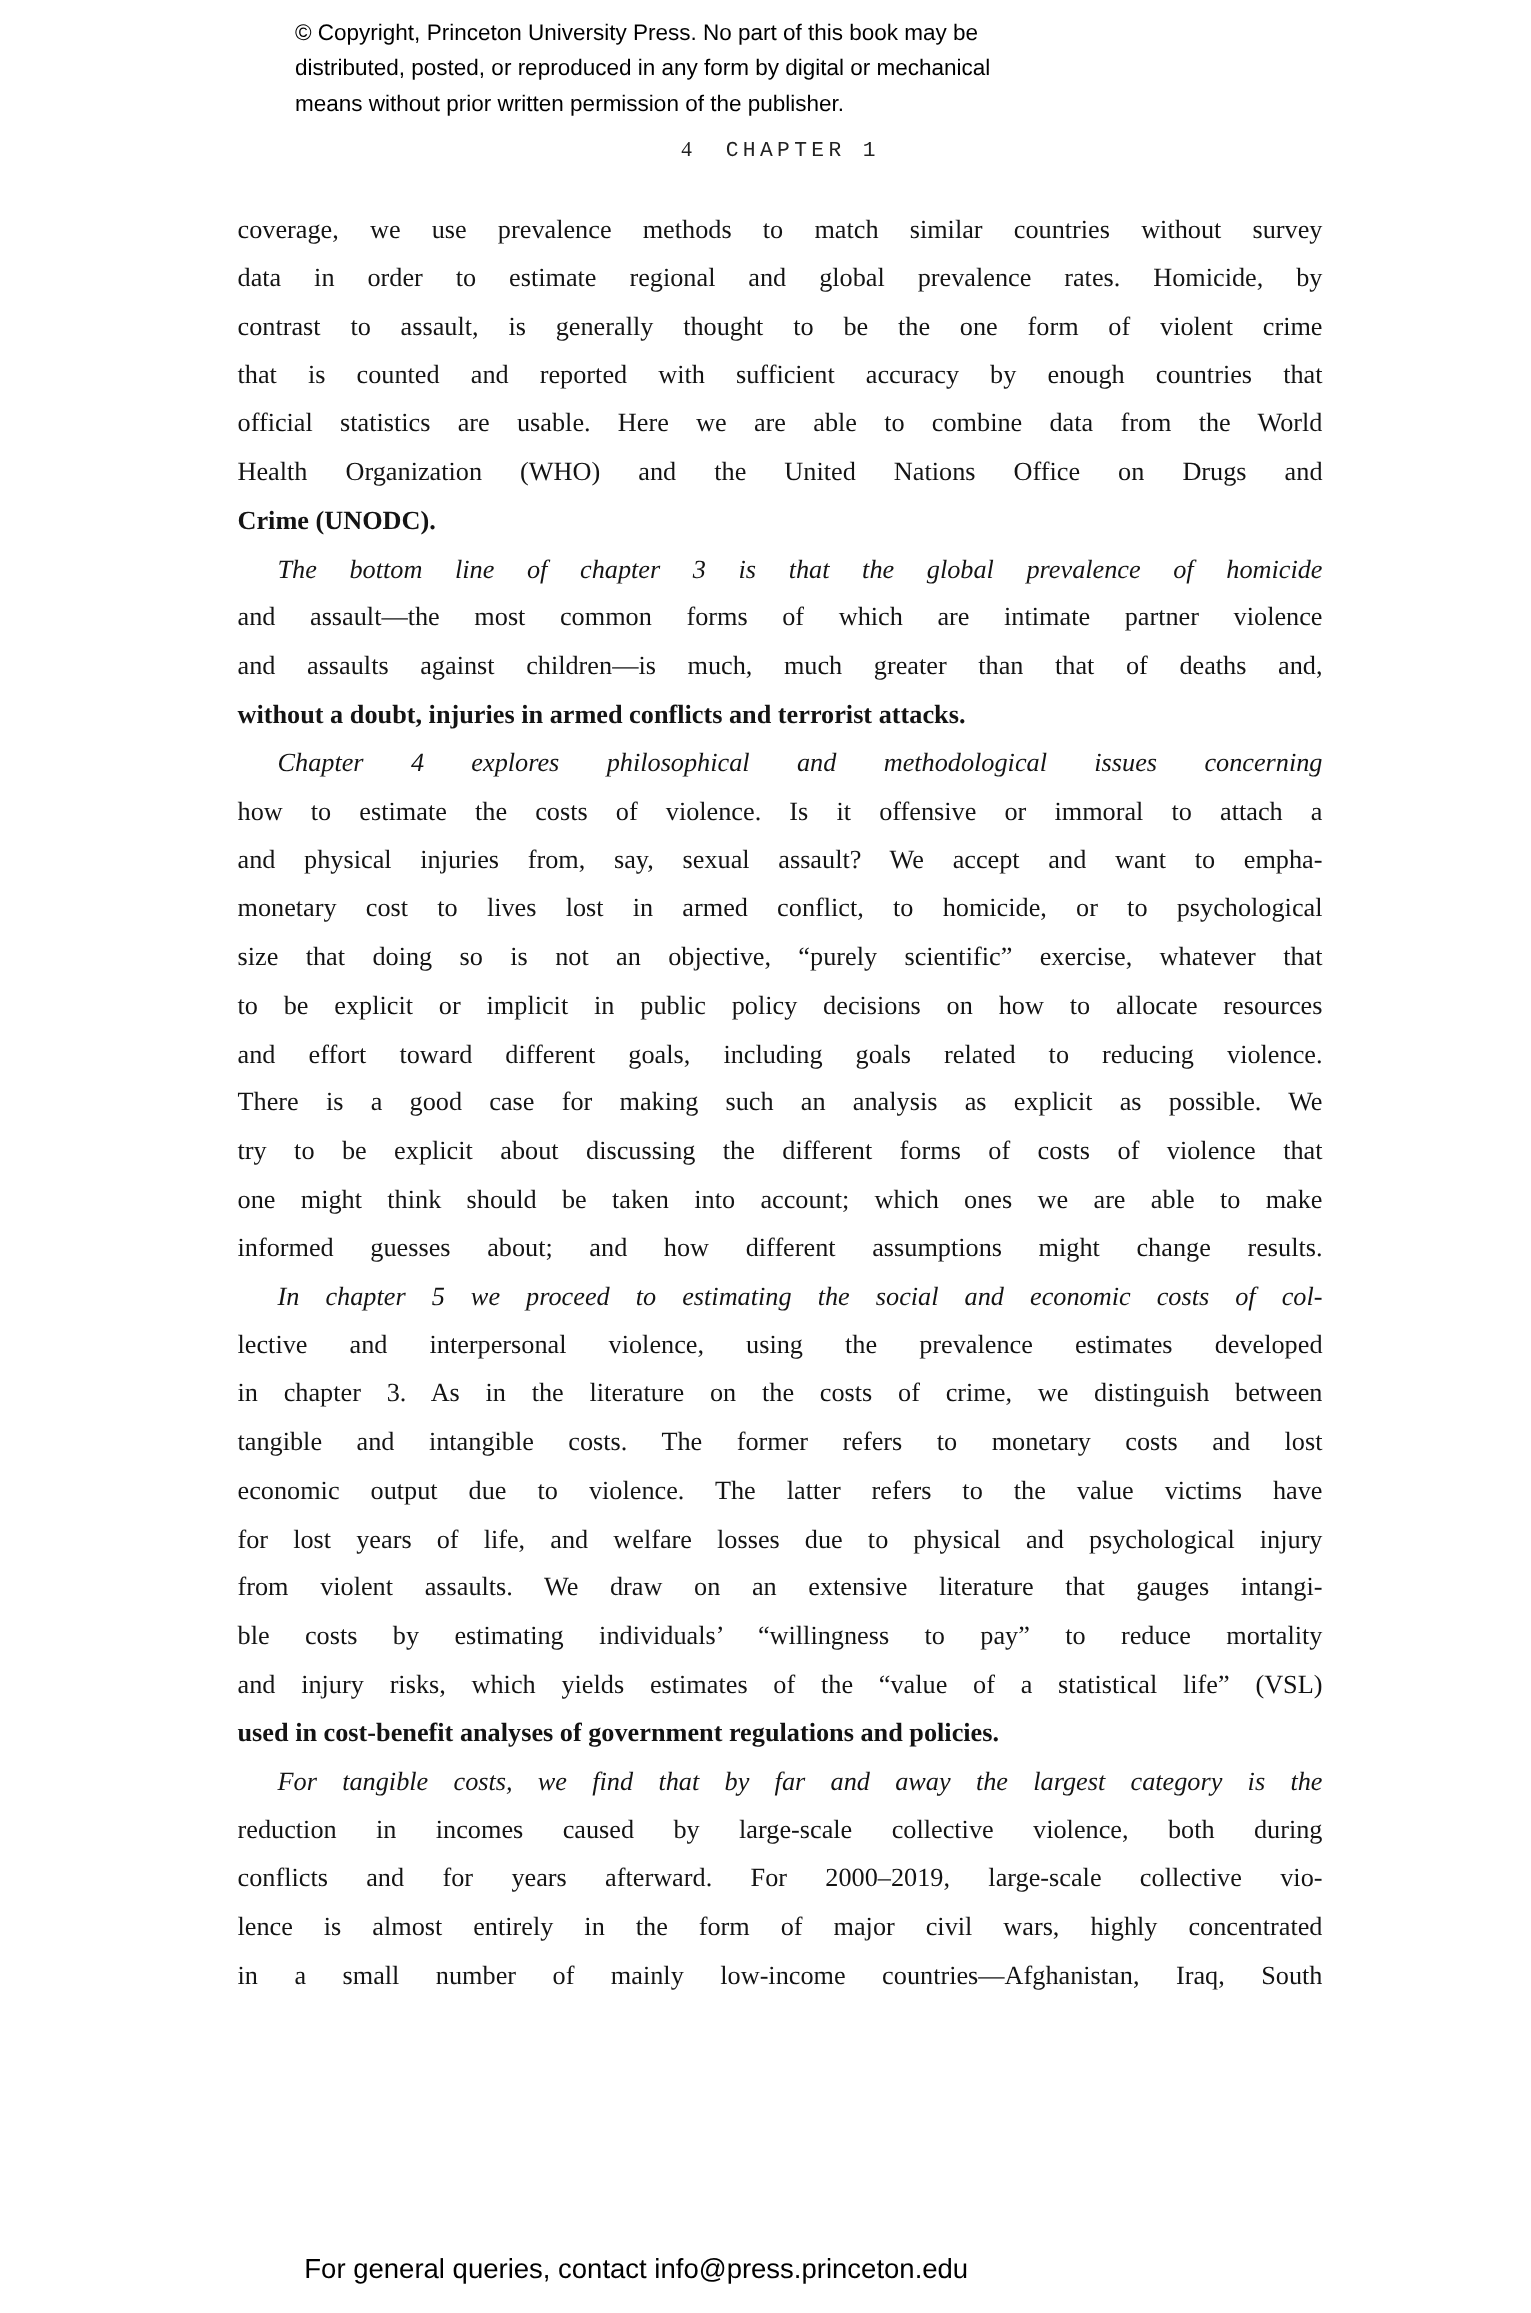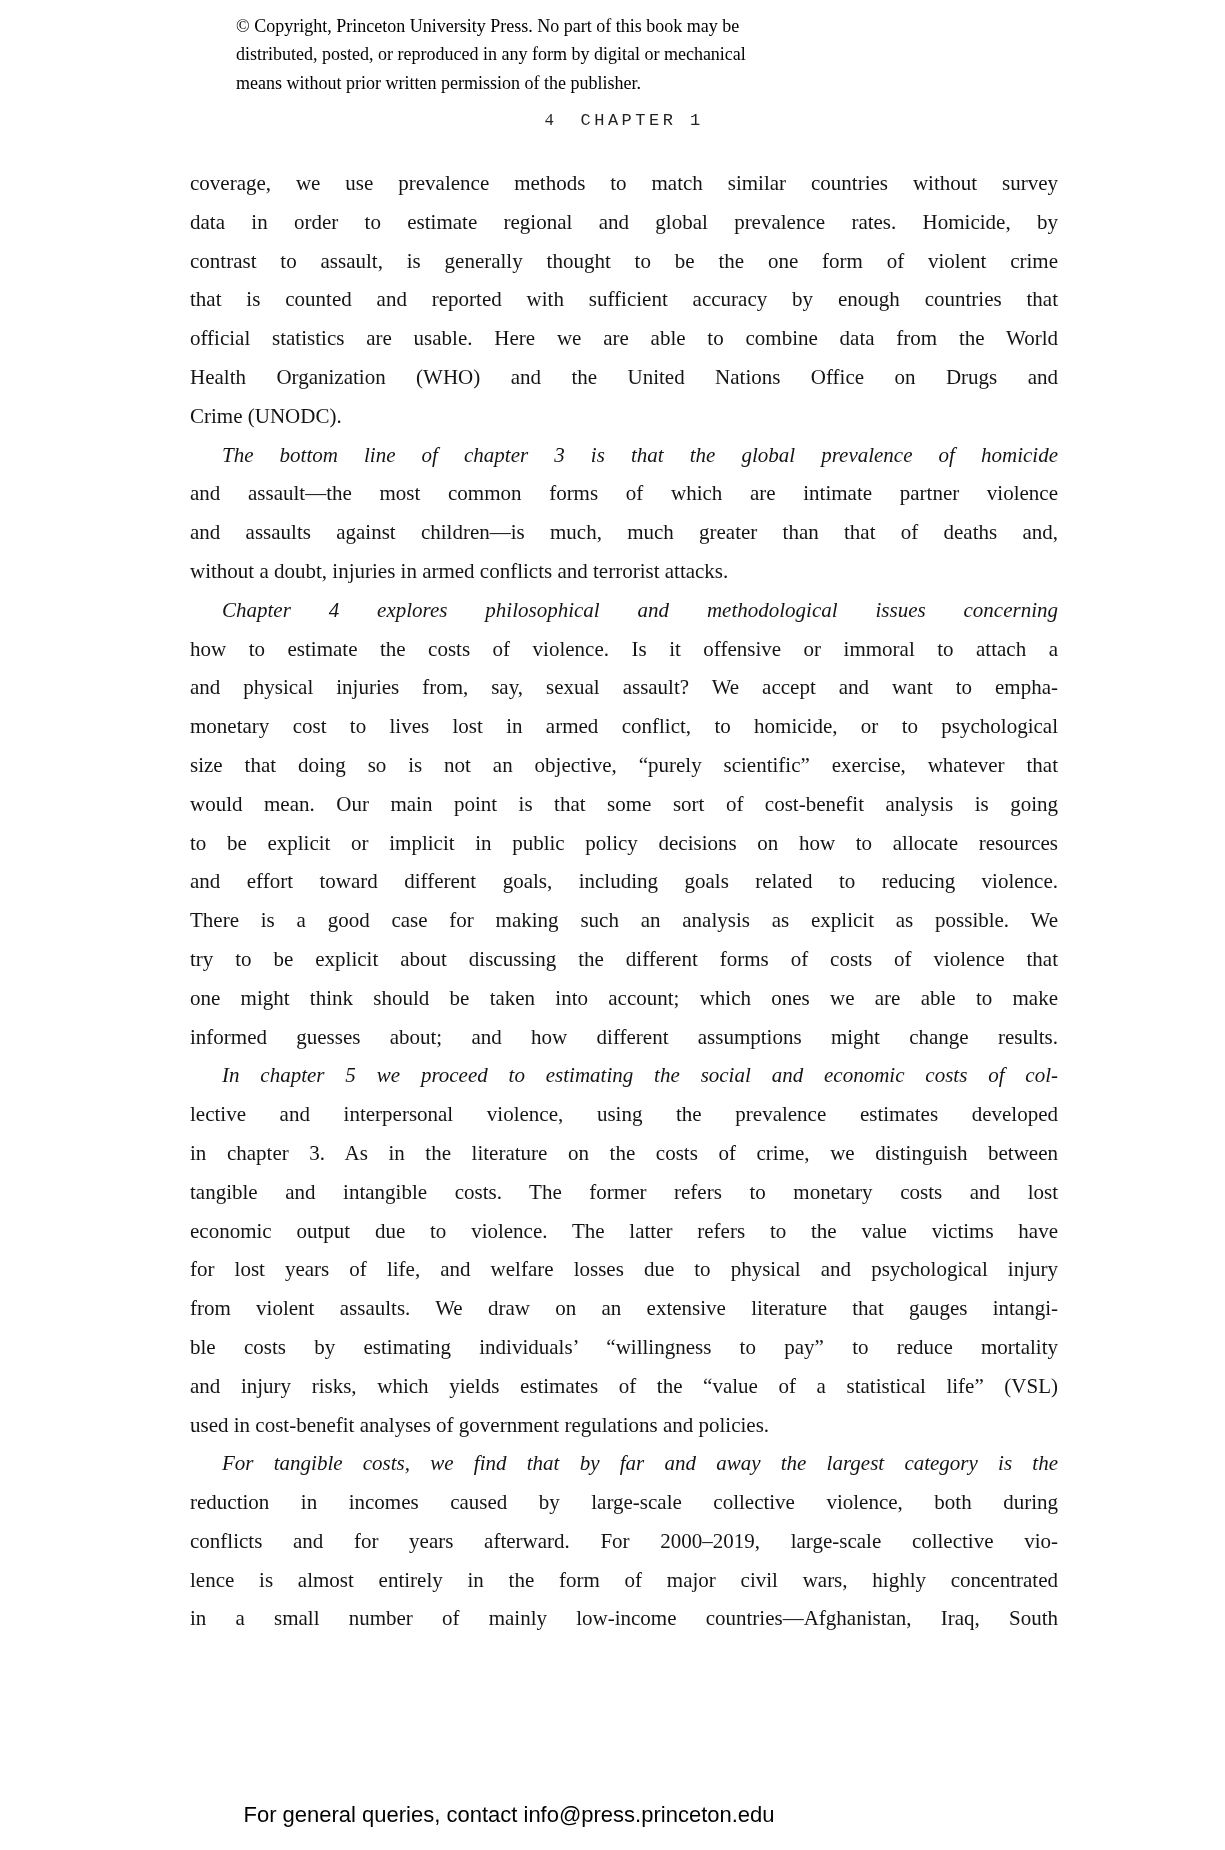--- a/index.html
+++ b/index.html
@@ -9,21 +9,21 @@
     position: relative;
     overflow: hidden;
   }
   .page {
     position: absolute; inset: 0;
     background: #ffffff;
   }
   .copyright {
     position: absolute;
     left: 236px; top: 12px;
-    font-family: Liberation Serif, serif;
+    font-family: Liberation Sans, sans-serif;
     font-size: 18px;
     line-height: 28.3px;
     color: #000000;
     white-space: nowrap;
   }
   .pagehead {
     position: absolute;
     left: 545px; top: 110px;
     font-family: "Liberation Serif", "DejaVu Serif", serif;
     font-size: 17px;
@@ -40,21 +40,21 @@
     font-family: "Liberation Serif", "DejaVu Serif", serif;
     font-size: 21px;
     line-height: 38.8px;
     color: #141414;
   }
   .para { margin: 0; }
   .line {
     text-align: justify;
     text-align-last: justify;
   }
-  .line.last { text-align-last: left; }
+  .line.last { text-align-last: left; font-weight: bold; }
   .para.indent .line.first { text-indent: 32px; font-style: italic; }
   .footer {
     position: absolute;
     left: 509px; top: 1802px;
     transform: translateX(-50%);
     font-family: "Liberation Sans", "DejaVu Sans", sans-serif;
     font-size: 22px;
     color: #000000;
     white-space: nowrap;
   }
@@ -90,21 +90,20 @@
         <div class="line">and assault—the most common forms of which are intimate partner violence</div>
         <div class="line">and assaults against children—is much, much greater than that of deaths and,</div>
         <div class="line last">without a doubt, injuries in armed conflicts and terrorist attacks.</div>
       </div>
       <div class="para indent">
         <div class="line first">Chapter 4 explores philosophical and methodological issues concerning</div>
         <div class="line">how to estimate the costs of violence. Is it offensive or immoral to attach a</div>
         <div class="line">and physical injuries from, say, sexual assault? We accept and want to empha-</div>
         <div class="line">monetary cost to lives lost in armed conflict, to homicide, or to psychological</div>
         <div class="line">size that doing so is not an objective, “purely scientific” exercise, whatever that</div>
-        <div class="line">would mean. Our main point is that some sort of cost-benefit analysis is going</div>
         <div class="line">to be explicit or implicit in public policy decisions on how to allocate resources</div>
         <div class="line">and effort toward different goals, including goals related to reducing violence.</div>
         <div class="line">There is a good case for making such an analysis as explicit as possible. We</div>
         <div class="line">try to be explicit about discussing the different forms of costs of violence that</div>
         <div class="line">one might think should be taken into account; which ones we are able to make</div>
         <div class="line">informed guesses about; and how different assumptions might change results.</div>
       </div>
       <div class="para indent">
         <div class="line first">In chapter 5 we proceed to estimating the social and economic costs of col-</div>
         <div class="line">lective and interpersonal violence, using the prevalence estimates developed</div>

